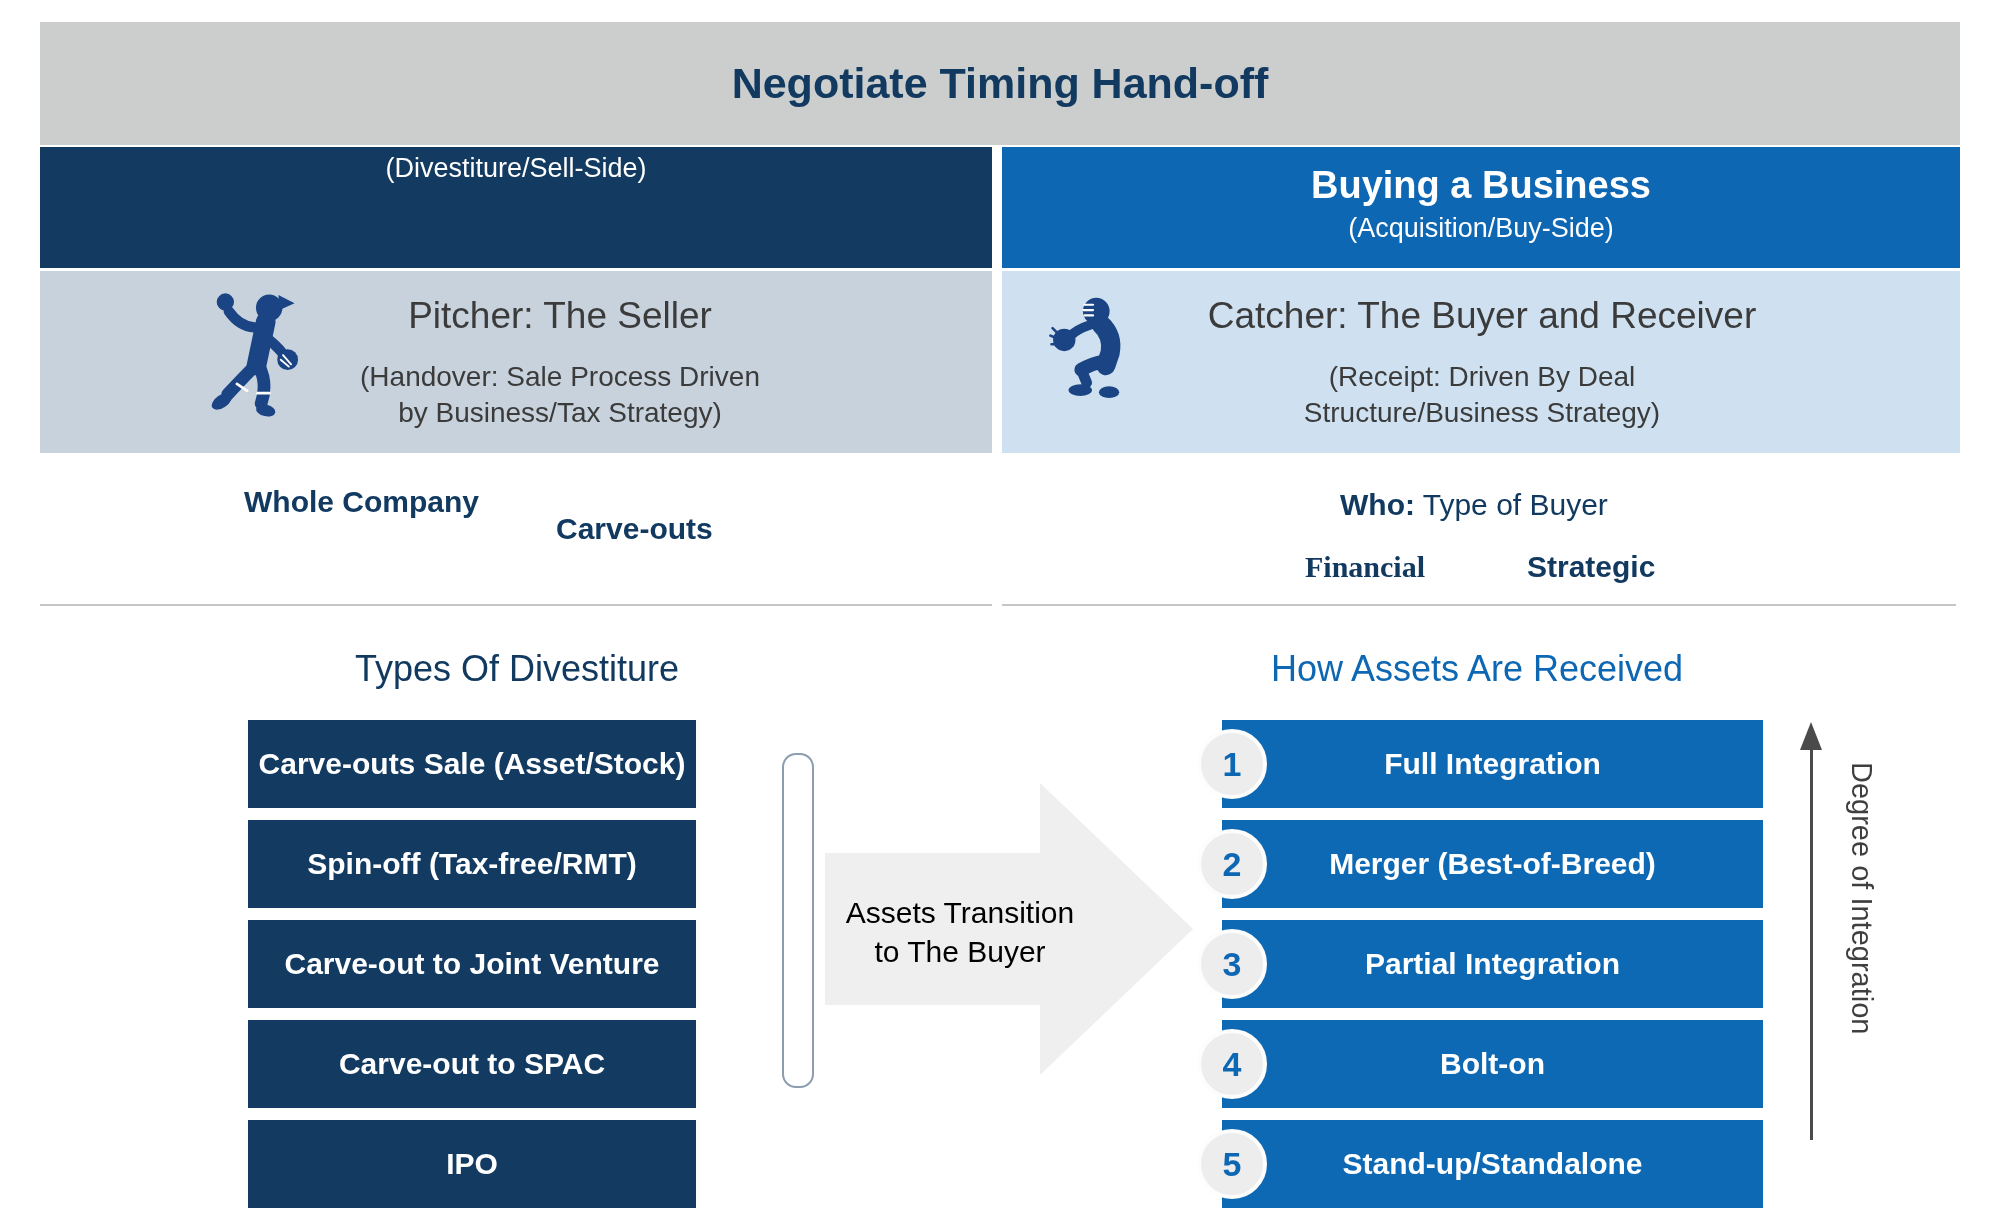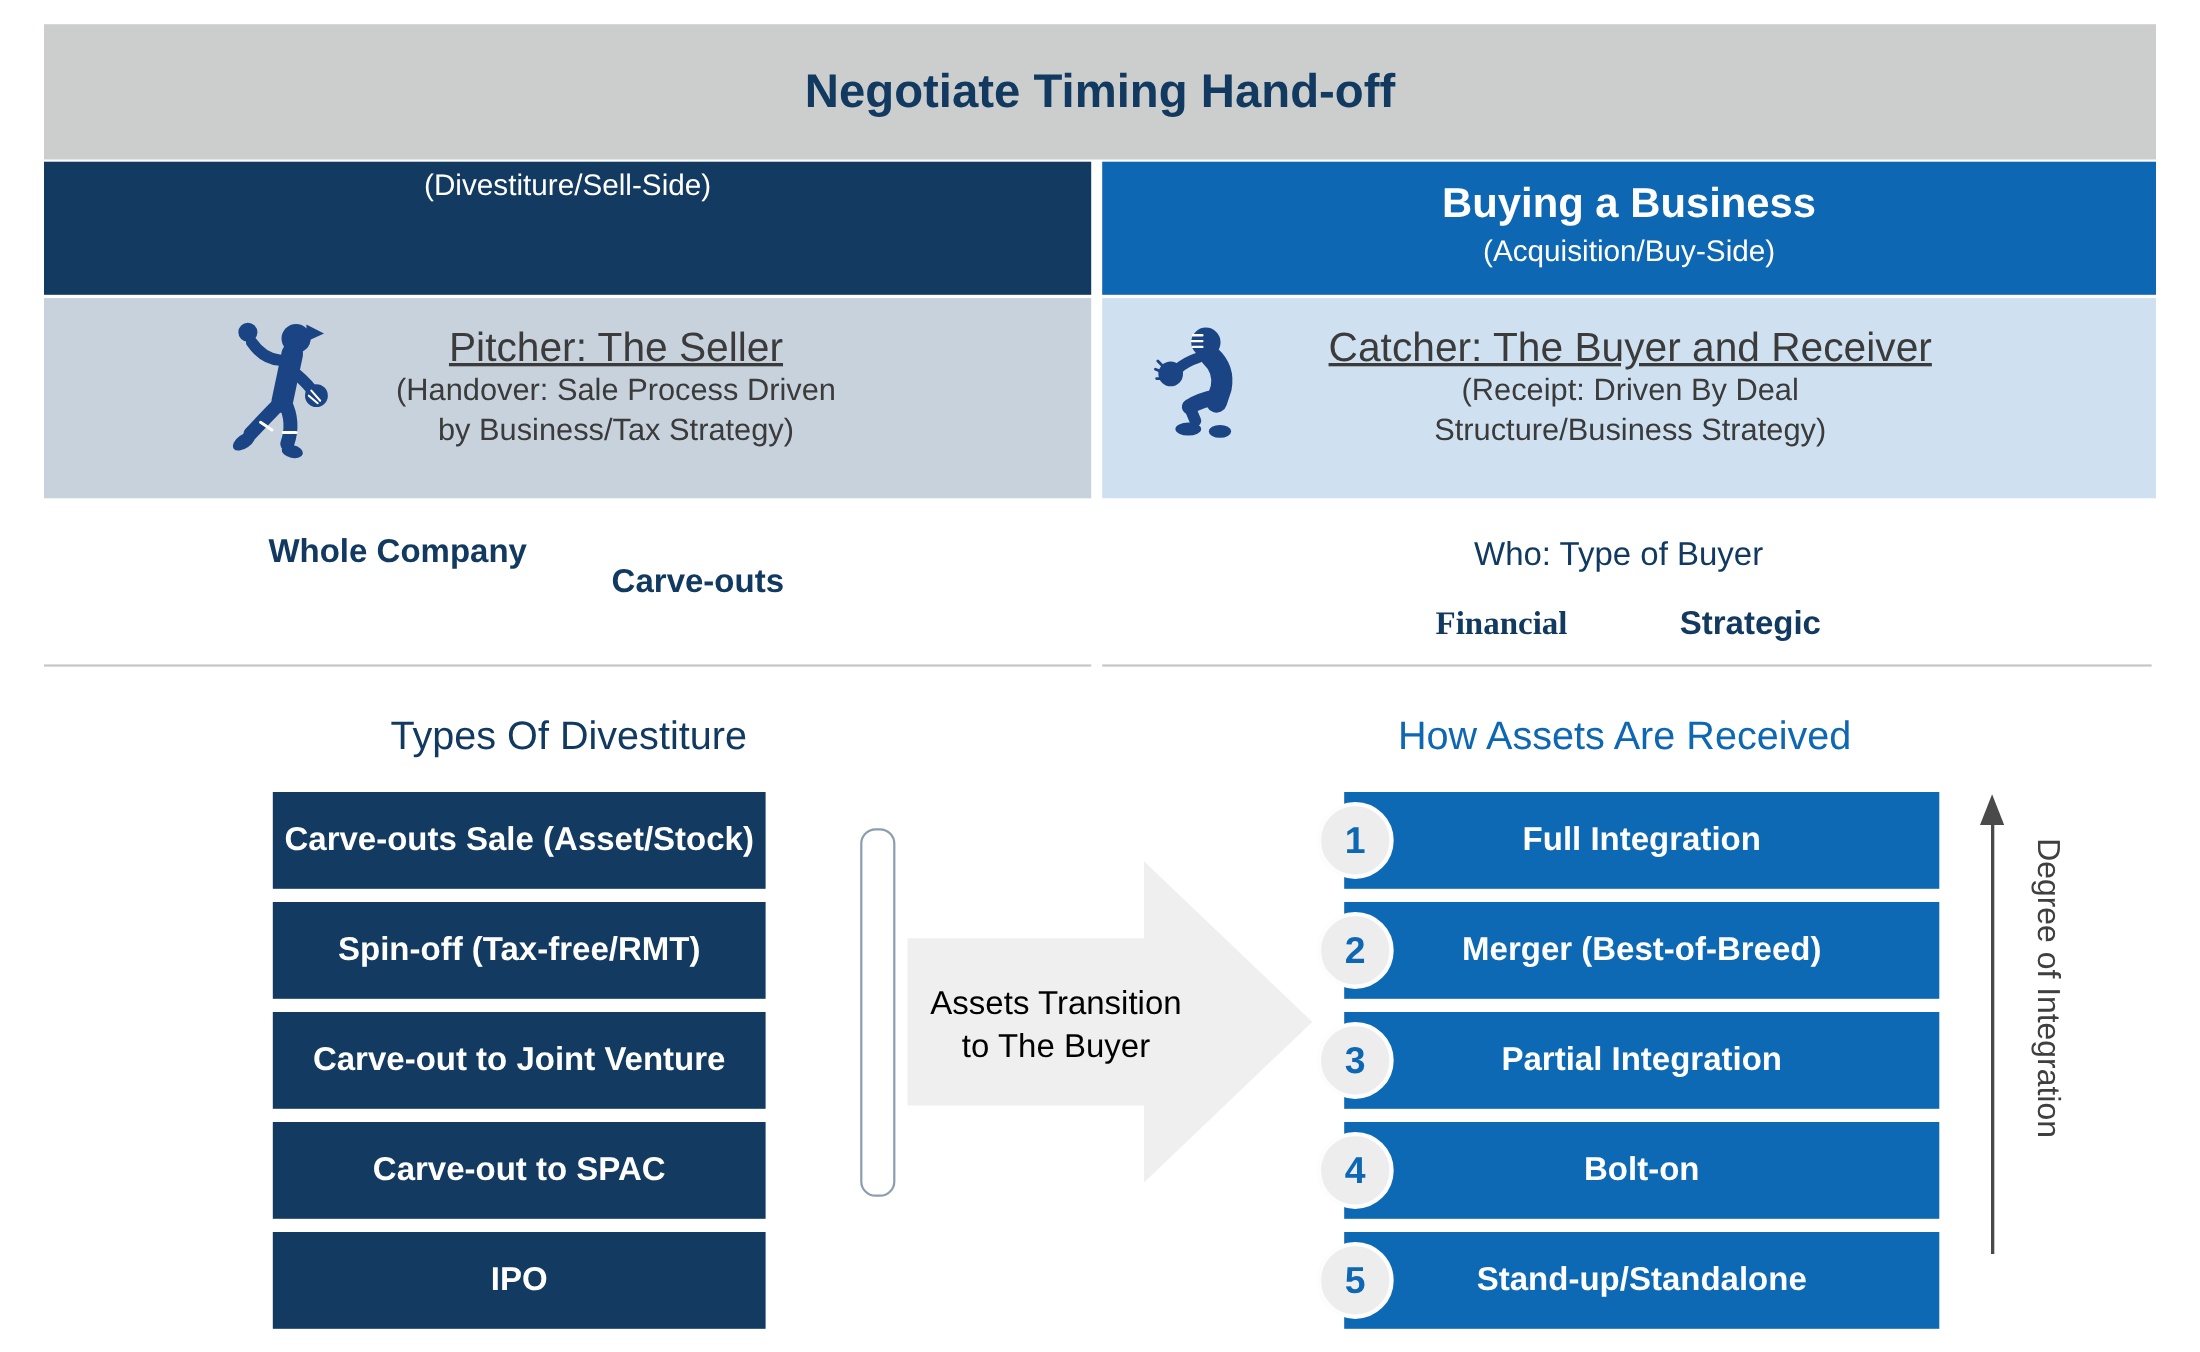--- a/index.html
+++ b/index.html
@@ -26,27 +26,27 @@
   
   .role-band{top:271px;height:182px;}
   .role-band.sell{left:40px;width:952px;background:#c7d2dd;}
   .role-band.buy{left:1002px;width:958px;background:#cfe1f0;}
   .role-icon{position:absolute;color:#1b4484;}
   .role-icon.pitcher{left:168px;top:16px;width:112px;height:150px;}
   .role-icon.catcher{left:42px;top:22px;width:112px;height:112px;}
   .role-text{position:absolute;text-align:center;color:#3b3b3b;}
   .role-text.sell{left:280px;top:24px;width:480px;}
   .role-text.buy{left:150px;top:24px;width:660px;}
-  .role-title{font-size:37px;margin-bottom:0;text-decoration:underline;}
+  .role-title{font-size:37px;margin-bottom:22px;}
   .role-sub{font-size:28px;line-height:1.28;}
 
   
   .tag{font-size:30px;font-weight:bold;color:#123a61;white-space:nowrap;}
   .who-line{left:1340px;top:488px;font-size:30px;color:#123a61;white-space:nowrap;}
-  .who-line .who-label{font-weight:normal;}
+  .who-line .who-label{font-weight:bold;}
 
   .divider{height:2px;background:#c6c6c6;top:604px;}
   .divider.left{left:40px;width:952px;}
   .divider.right{left:1002px;width:954px;}
 
   
   .section-heading{top:648px;width:520px;text-align:center;font-size:36px;font-weight:normal;}
   .section-heading.sell{left:257px;color:#123a61;}
   .section-heading.buy{left:1217px;color:#0d67b3;}
 

